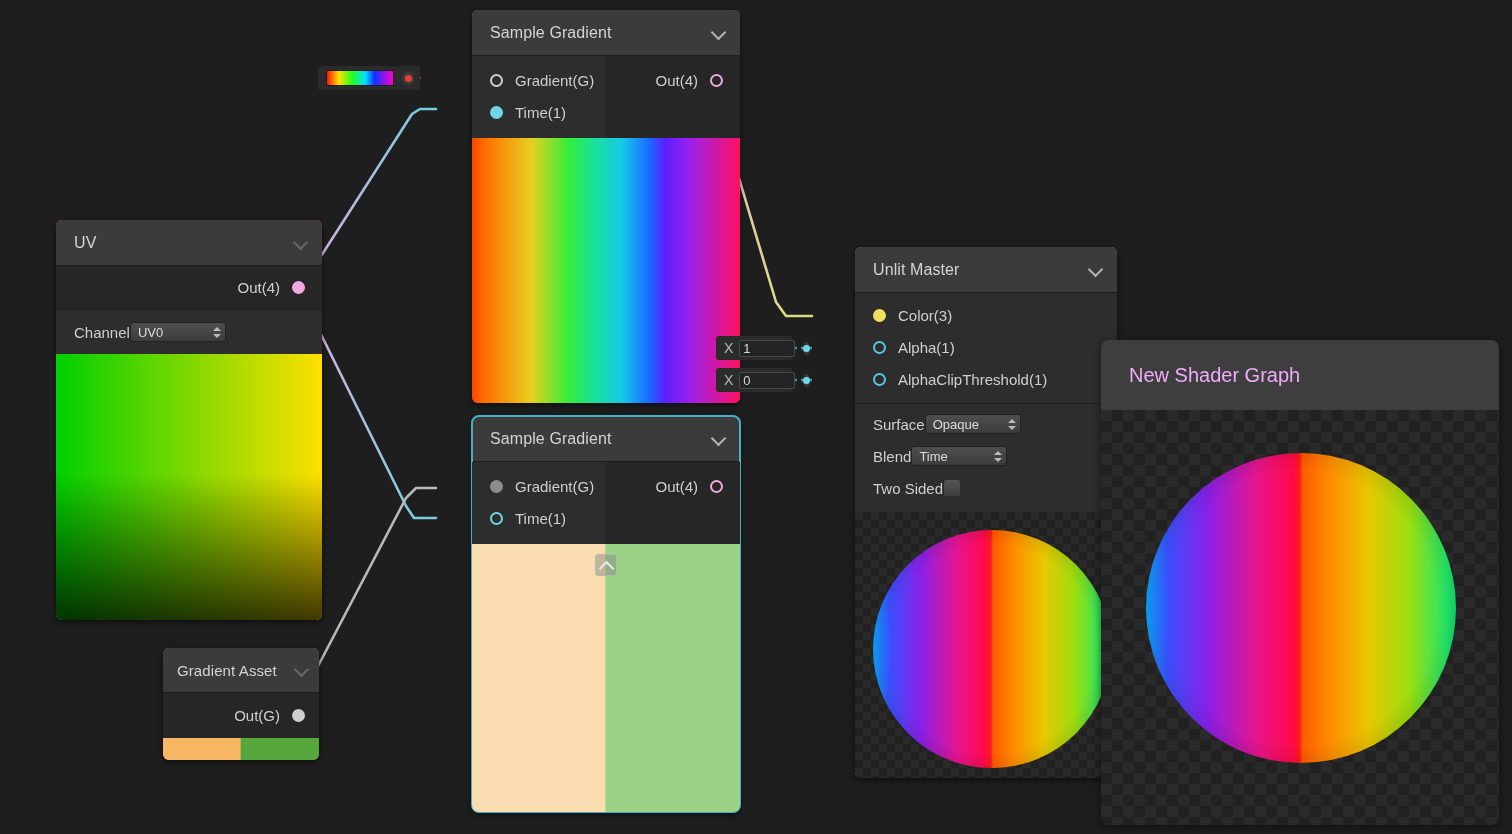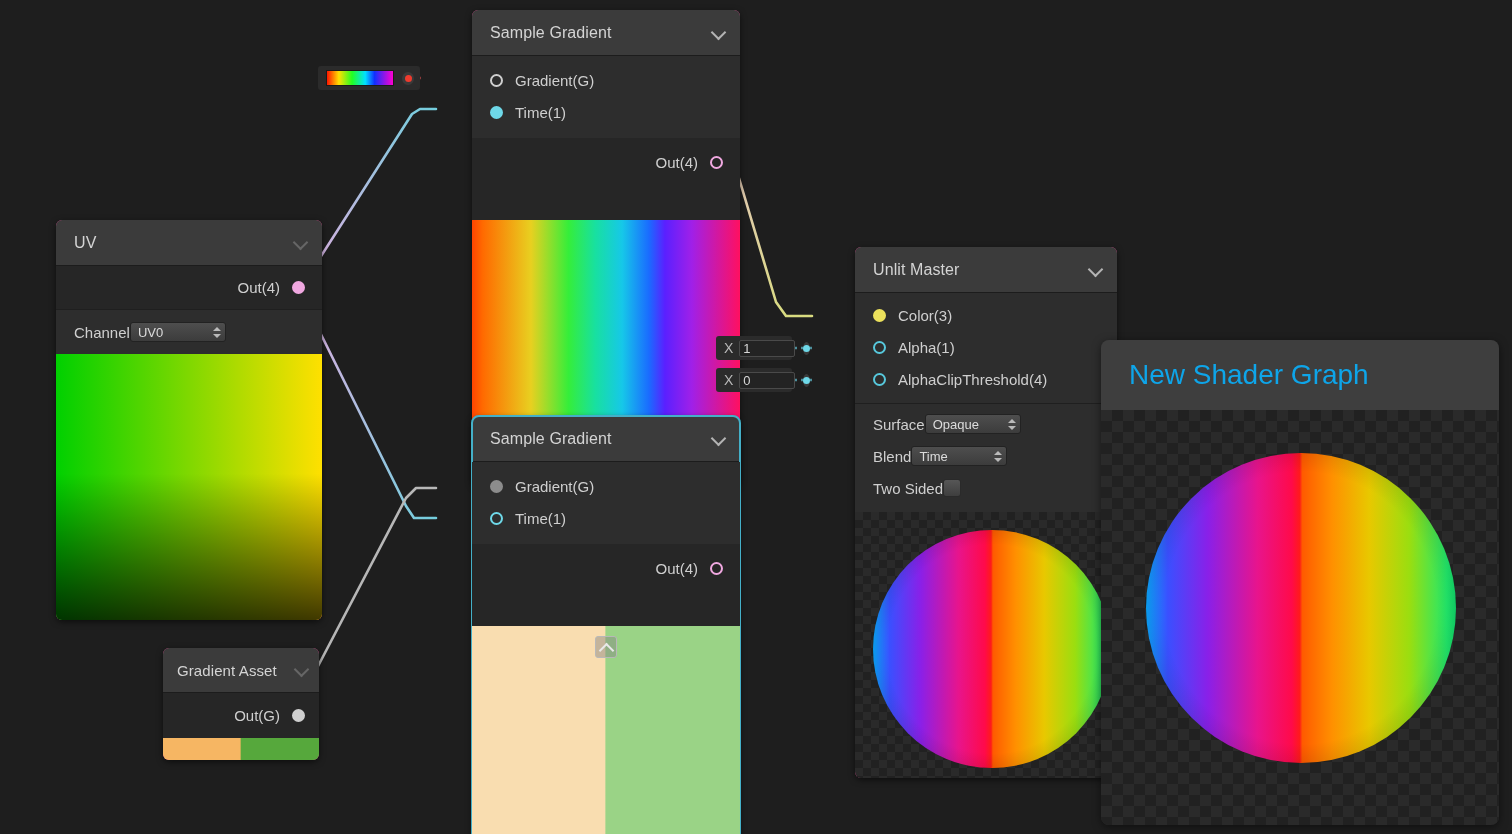--- a/index.html
+++ b/index.html
@@ -55,21 +55,21 @@
   .port-dot.cyan-ring { background: transparent; border-color: #57c8dc; }
   .port-dot.pink-ring { background: transparent; border-color: #f0a8e0; }
   .port-dot.pink-fill { background: #f0a8e0; border-color: #f0a8e0; }
   .port-label { color: #cfcfcf; font-size: 15px; }
 
   .port-row.out { justify-content: flex-end; padding-right: 17px; padding-left: 0; }
   .port-row.out .port-label { margin-right: 12px; }
   .port-row.out .port-dot { margin-right: 0; }
 
   
-  .io-split { position: relative; display: flex; flex-direction: column; }
+  .io-split { position: relative; display: flex; }
   .io-left { background: #2d2d2d; flex: 1; }
   .io-right { background: #262626; flex: 1; }
 
   .node-controls { background: #2d2d2d; border-top: 1px solid #1f1f1f; padding: 6px 0; }
   .ctrl-row {
     display: flex; align-items: center; justify-content: flex-start;
     height: 32px; padding: 0 14px 0 18px;
   }
   .ctrl-label { color: #cfcfcf; font-size: 15px; }
   .dropdown {
@@ -139,21 +139,21 @@
   
   .master-preview {
     position: absolute;
     border-radius: 8px; overflow: hidden;
     box-shadow: 0 2px 8px rgba(0,0,0,.5);
   }
   .mp-header {
     height: 70px; background: #3e3e3e;
     display: flex; align-items: center; padding-left: 28px;
   }
-  .mp-title { color: #0ea5e9; font-size: 28px; }
+  .mp-title { color: #f0abfc; font-size: 20px; }
   .checker {
     background-color: #2a2a2a;
     background-image:
       linear-gradient(45deg, #212121 25%, transparent 25%, transparent 75%, #212121 75%),
       linear-gradient(45deg, #212121 25%, transparent 25%, transparent 75%, #212121 75%);
     background-size: 22px 22px;
     background-position: 0 0, 11px 11px;
   }
   .checker.sm { background-size: 16px 16px; background-position: 0 0, 8px 8px; }
   .sphere { position: absolute; border-radius: 50%; }
@@ -327,21 +327,21 @@
       <div class="port-row">
         <span class="port-dot yellow"></span>
         <span class="port-label">Color(3)</span>
       </div>
       <div class="port-row">
         <span class="port-dot cyan-ring"></span>
         <span class="port-label">Alpha(1)</span>
       </div>
       <div class="port-row">
         <span class="port-dot cyan-ring"></span>
-        <span class="port-label">AlphaClipThreshold(4)</span>
+        <span class="port-label">AlphaClipThreshold(1)</span>
       </div>
     </div>
     <div class="node-controls" style="padding:4px 0 8px;">
       <div class="ctrl-row">
         <span class="ctrl-label">Surface</span>
         <span class="dropdown">
           <span class="dd-val">Opaque</span>
           <span class="dd-arrows"></span>
         </span>
       </div>

